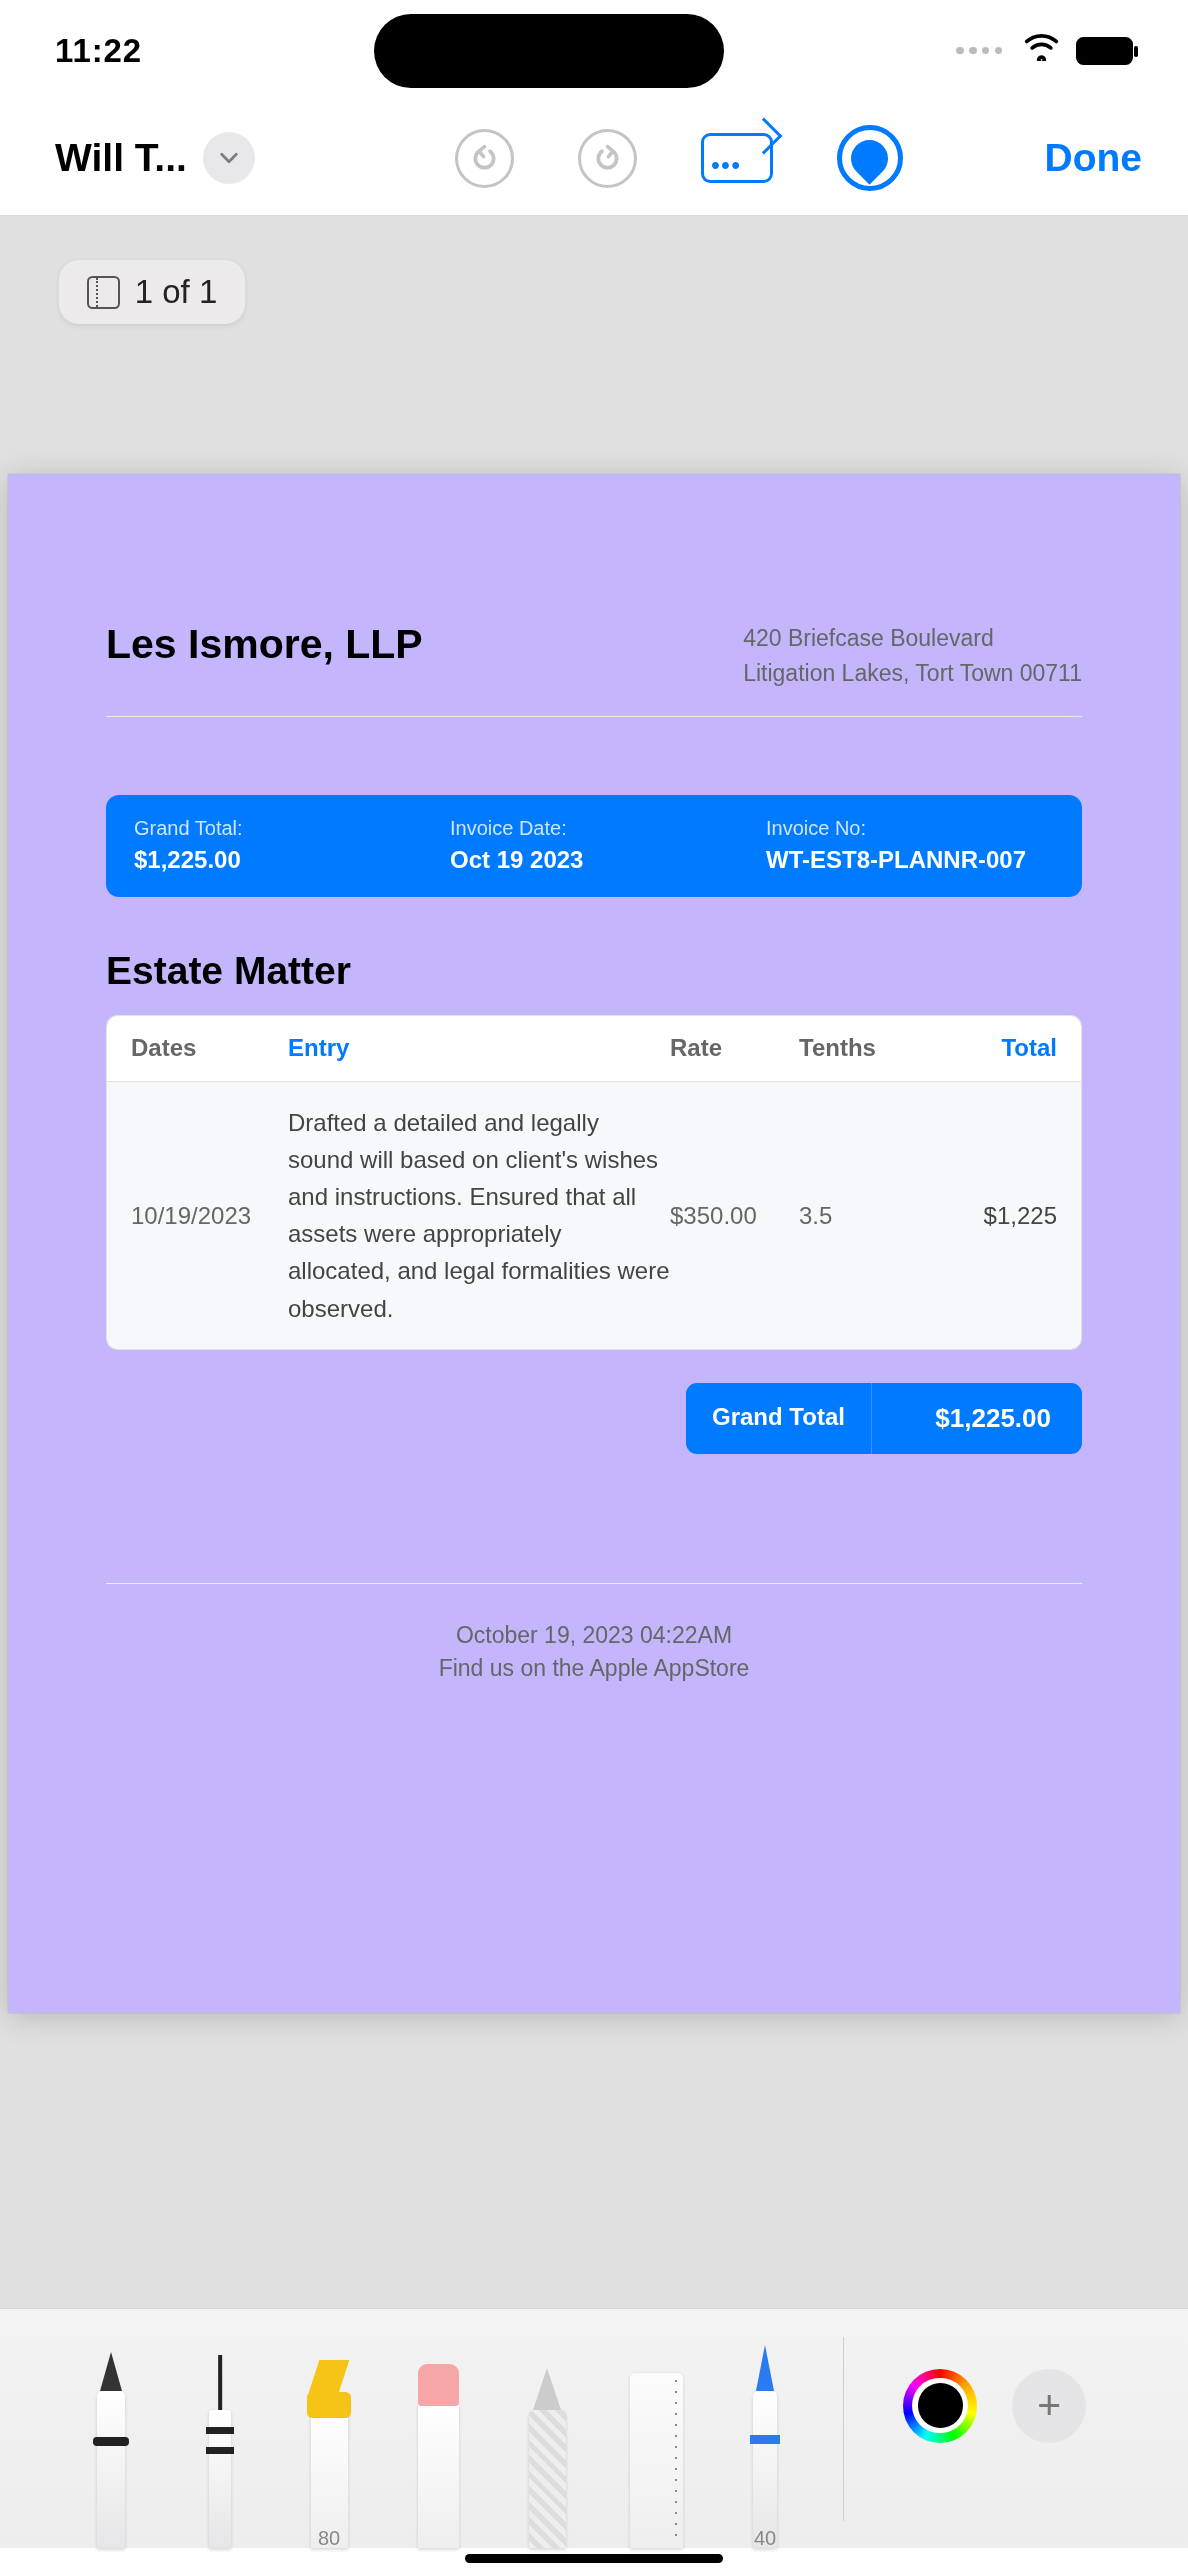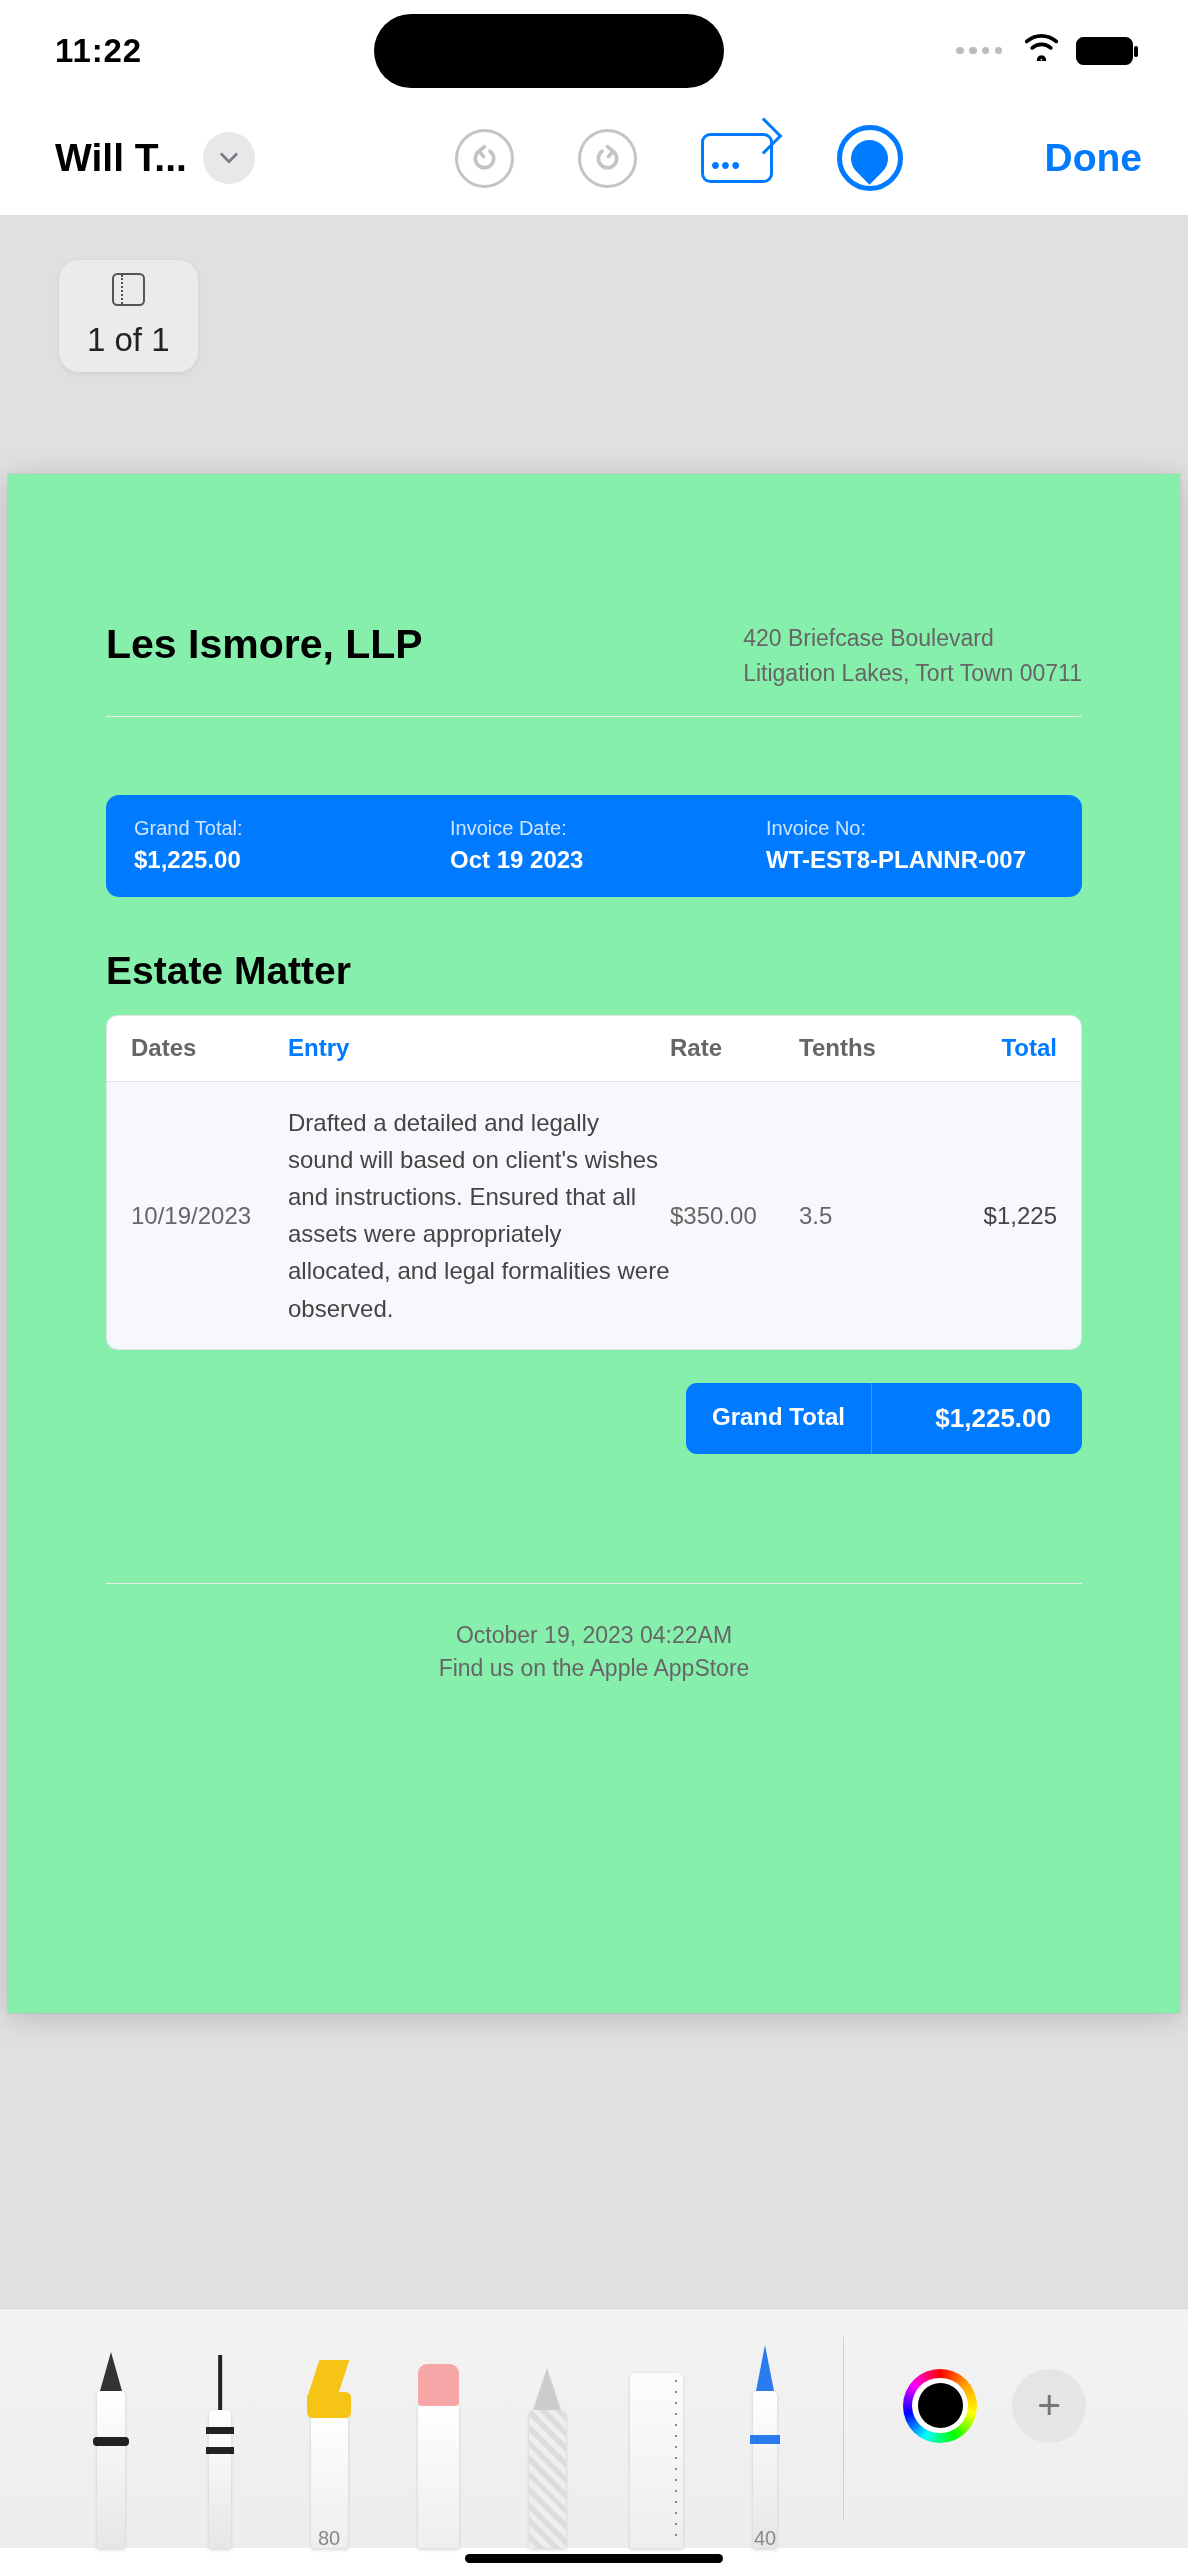--- a/index.html
+++ b/index.html
@@ -26,25 +26,25 @@
   .annotate-btn { color:#007aff; }
   .ann-box { width:72px; height:50px; border:3.7px solid #007aff; border-radius:9.2px; position:relative; display:flex; align-items:flex-end; padding:5.5px 7.4px;}
   .ann-box .dots { font-size:24px; font-weight:900; letter-spacing:1.8px; line-height:0; position:relative; top:-9.2px; color:#007aff;}
   .ann-box .pen { position:absolute; right:-7.4px; top:-13px; width:26px; height:26px; transform:rotate(45deg); border-top:3.7px solid #007aff; border-right:3.7px solid #007aff;}
   .markup-active { width:66px;height:66px;border-radius:50%;border:5.5px solid #007aff;display:flex;align-items:center;justify-content:center;}
   .markup-active-inner { width:37px;height:37px;border-radius:50% 50% 50% 0;transform:rotate(-45deg);background:#007aff;}
   .done-btn { font-size:39px; font-weight:600; color:#007aff; }
 
   
   .canvas-area { background:#e0e0e1; height: calc(2576px - 101px - 115px - 240px - 28px); padding: 0; position:relative; overflow:hidden;}
-  .page-indicator { position:absolute; top:44px; left:59px; background:#eceaea; border-radius:20px; padding:13px 28px; display:flex; align-items:center; gap:14.7px; box-shadow: 0 1.8px 5.5px rgba(0,0,0,0.08); flex-direction: column;}
+  .page-indicator { position:absolute; top:44px; left:59px; background:#eceaea; border-radius:20px; padding:13px 28px; display:flex; align-items:center; gap:14.7px; box-shadow: 0 1.8px 5.5px rgba(0,0,0,0.08);}
   .page-indicator-icon { width:33px;height:33px;border:2.8px solid #555;border-radius:5.5px;position:relative;}
   .page-indicator-icon::before{content:"";position:absolute;left:7.4px;top:0;bottom:0;border-left:2.8px dotted #555;}
   .page-indicator span { font-size:33px; font-weight:500; color:#222;}
-  .document-page { background:#86efac; width:1172px; margin: 258px auto 0; box-shadow: 0 3.7px 28px rgba(0,0,0,0.18), 0 0 0 0.9px rgba(0,0,0,0.05); padding: 147px 98px 129px 98px; min-height: 1539px;}
+  .document-page { background:#c4b5fd; width:1172px; margin: 258px auto 0; box-shadow: 0 3.7px 28px rgba(0,0,0,0.18), 0 0 0 0.9px rgba(0,0,0,0.05); padding: 147px 98px 129px 98px; min-height: 1539px;}
 
   
   .inv-head { display:flex; justify-content:space-between; align-items:flex-start; padding-bottom:26px; border-bottom:1.8px solid #eaeaea;}
   .inv-firm { font-size:41px; font-weight:700; }
   .inv-addr { font-size:23px; color:#666; text-align:left; line-height:1.5; }
   .inv-to-block { margin-top:42px; display:flex; align-items:flex-start; gap:37px;}
   .inv-to-left { flex: 0 0 276px;}
   .inv-to-label { font-size:23px; font-weight:600; color:#555;}
   .inv-to-name { font-size:26px; font-weight:700; margin-top:7.4px;}
   .inv-to-addr { font-size:23px; color:#666; line-height:1.4; margin-top:3.7px;}

